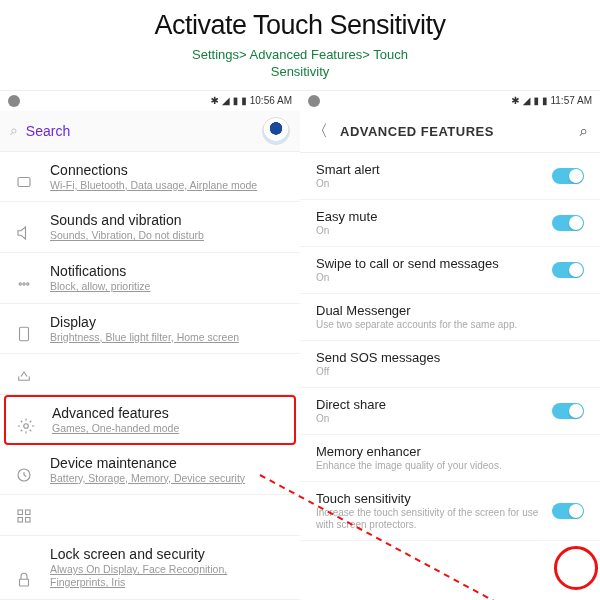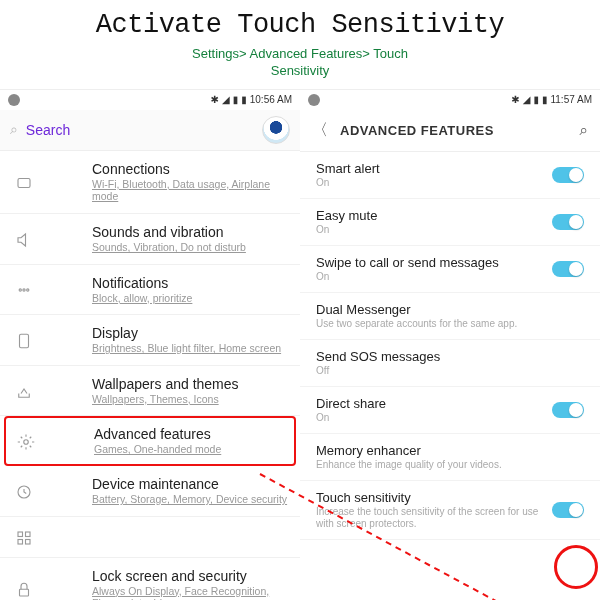--- a/index.html
+++ b/index.html
@@ -1,31 +1,31 @@
 <!DOCTYPE html>
 <html><head>
 <meta charset="utf-8">
 <style>
   * { box-sizing: border-box; margin: 0; padding: 0; }
   body { font-family: -apple-system, Helvetica, Arial, sans-serif; width: 600px; height: 600px; background: #fff; overflow: hidden; position: relative; }
   .header { text-align: center; padding: 10px 0 5px; }
-  .title { font-size: 27px; font-weight: 400; color: #111; letter-spacing: -0.5px; font-family: Liberation Mono, monospace; }
+  .title { font-size: 27px; font-weight: 400; color: #111; letter-spacing: -0.5px; }
   .breadcrumb { font-size: 13px; color: #15803d; margin-top: 6px; line-height: 1.3; }
   .screens { display: flex; width: 600px; height: 530px; position: relative; margin-top: 4px; }
   .phone { width: 300px; background: #fff; display: flex; flex-direction: column; border-top: 1px solid #eee; }
   .statusbar { height: 20px; display: flex; justify-content: space-between; align-items: center; padding: 0 8px; font-size: 10px; color: #333; }
   .statusbar .left { display: flex; gap: 4px; align-items: center; }
   .statusbar .right { display: flex; gap: 3px; align-items: center; }
   .reddit-icon { width: 12px; height: 12px; background: #888; border-radius: 50%; position: relative; }
   .searchrow { display: flex; align-items: center; padding: 6px 10px; background: #fafafa; border-bottom: 1px solid #eee; }
   .searchrow .mag { color: #bbb; margin-right: 8px; font-size: 14px; }
   .searchrow .placeholder { color: #6d28d9; font-size: 14px; flex: 1; }
   .avatar { width: 28px; height: 28px; border-radius: 50%; background: radial-gradient(circle at 50% 40%, #1a4a99 0 30%, #fff 32% 60%, #d0e8f5 62%); border: 1px solid #ddd; }
   .list { flex: 1; overflow: hidden; }
-  .item { display: flex; align-items: center; padding: 10px 12px; border-bottom: 1px solid #f0f0f0; gap: 42px; }
+  .item { display: flex; align-items: flex-end; padding: 10px 12px; border-bottom: 1px solid #f0f0f0; }
   .item .icon { width: 24px; color: #999; font-size: 15px; margin-right: 14px; margin-top: 2px; display: flex; justify-content: center; }
   .item .txt { flex: 1; }
   .item .name { font-size: 14px; color: #222; }
   .item .sub { font-size: 10.5px; color: #999; margin-top: 1px; line-height: 1.2; text-decoration: underline; }
   .highlight-box { border: 2px solid #e11; border-radius: 4px; margin: 0 4px; padding: 8px 8px; }
   .af-header { display: flex; align-items: center; padding: 10px 12px; border-bottom: 1px solid #eee; }
   .af-header .back { color: #555; font-size: 16px; margin-right: 12px; }
   .af-header .ttl { font-size: 13px; font-weight: 700; color: #333; letter-spacing: 0.5px; flex: 1; }
   .af-header .mag2 { color: #555; font-size: 15px; }
   .af-item { padding: 9px 16px; border-bottom: 1px solid #f2f2f2; display: flex; align-items: center; }
@@ -115,24 +115,20 @@
             <div class="name">Display</div>
             <div class="sub">Brightness, Blue light filter, Home screen</div>
           </div>
         </div>
         <div class="item">
           <div class="icon">
             <svg class="ico" viewBox="0 0 24 24">
               <path d="M5 14v5h14v-5M8 14l4-6 4 6"></path>
             </svg>
           </div>
-          <div class="txt">
-            <div class="name">Wallpapers and themes</div>
-            <div class="sub">Wallpapers, Themes, Icons</div>
-          </div>
         </div>
         <div class="item highlight-box">
           <div class="icon">
             <svg class="ico" viewBox="0 0 24 24">
               <circle cx="12" cy="12" r="3"></circle>
               <path d="M12 2v3M12 19v3M4 12H1M23 12h-3M5 5l2 2M17 17l2 2M5 19l2-2M17 7l2-2"></path>
             </svg>
           </div>
           <div class="txt">
             <div class="name">Advanced features</div>

